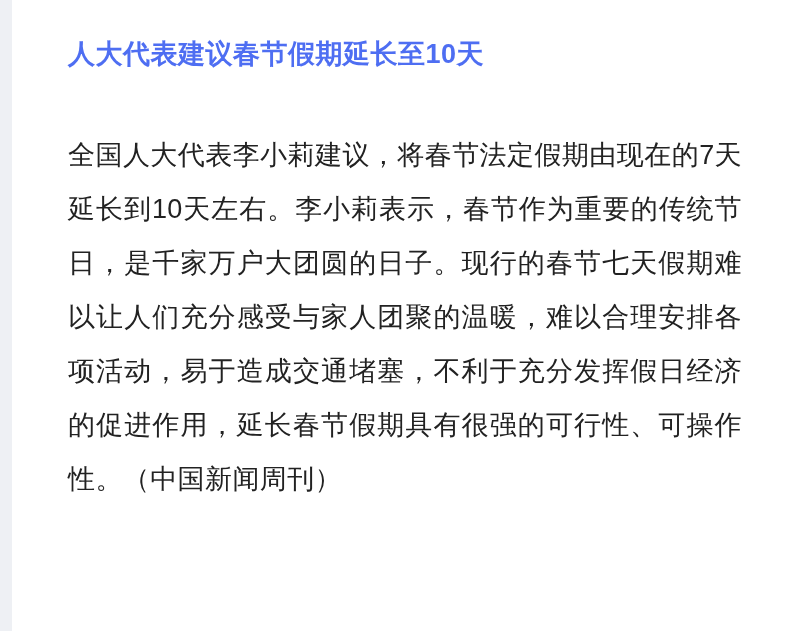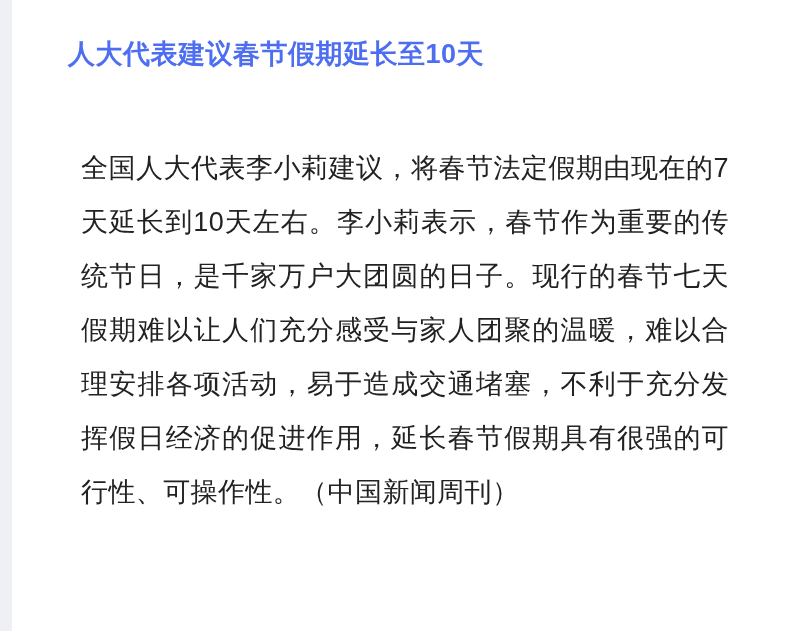--- a/index.html
+++ b/index.html
@@ -40,21 +40,21 @@
   .headline {
     color: #4e6ef2;
     font-size: 27px;
     font-weight: bold;
     line-height: 1.35;
     letter-spacing: 0.5px;
     margin: 0;
     padding-top: 8px;
   }
   .body-text {
-    margin: 13px;
+    margin: 0;
     padding-top: 56px;
     color: #222222;
     font-size: 27px;
     line-height: 54px;
     letter-spacing: 0.4px;
     text-align: justify;
     text-justify: inter-ideograph;
   }
 </style>
 </head>

